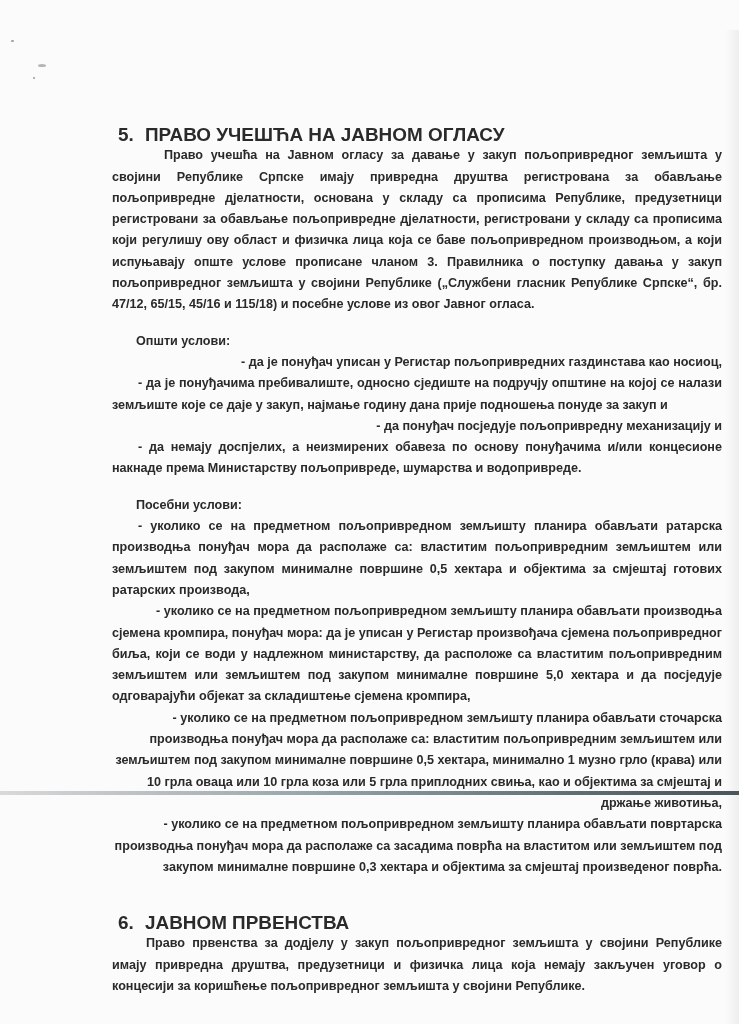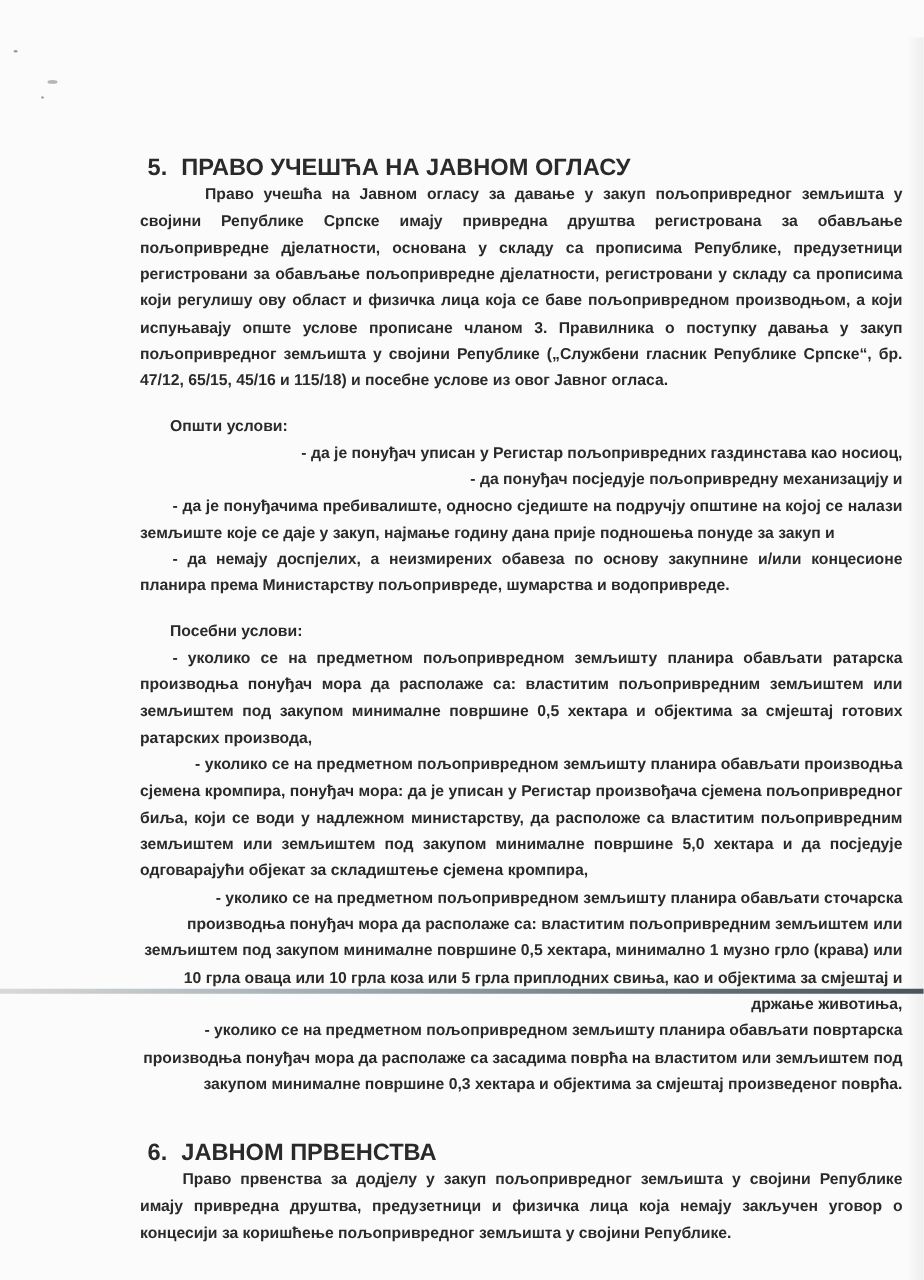--- a/index.html
+++ b/index.html
@@ -34,23 +34,23 @@
 
   <div class="content">
     <h2 class="heading">
       <span class="num">5.</span><span>ПРАВО УЧЕШЋА НА ЈАВНОМ ОГЛАСУ</span>
     </h2>
     <p class="p">Право учешћа на Јавном огласу за давање у закуп пољопривредног земљишта у својини Републике Српске  имају привредна друштва регистрована за обављање пољопривредне дјелатности, основана у складу са прописима Републике, предузетници регистровани за обављање пољопривредне дјелатности, регистровани у складу са прописима који регулишу ову област и физичка лица која се баве пољопривредном производњом, а који испуњавају опште услове прописане чланом 3. Правилника о поступку давања у закуп пољопривредног земљишта у својини Републике („Службени гласник Републике Српске“, бр. 47/12, 65/15, 45/16 и 115/18)  и посебне  услове из овог Јавног огласа.</p>
 
     <div class="gap-s"></div>
     <p class="sub">Општи услови:</p>
     <p class="p nojust" style="text-indent:26px">- да је понуђач уписан у Регистар пољопривредних газдинстава као носиоц,</p>
+    <p class="p" style="text-indent:26px">- да је понуђачима пребивалиште, односно сједиште на подручју општине на којој се налази земљиште које се даје у закуп, најмање годину дана прије подношења понуде за закуп и</p>
     <p class="p nojust" style="text-indent:26px">- да понуђач посједује пољопривредну механизацију и</p>
-    <p class="p" style="text-indent:26px">- да је понуђачима пребивалиште, односно сједиште на подручју општине на којој се налази земљиште које се даје у закуп, најмање годину дана прије подношења понуде за закуп и</p>
-    <p class="p" style="text-indent:26px">- да немају доспјелих, а неизмирених обавеза по основу закупнине и/или концесионе планира према Министарству пољопривреде, шумарства и водопривреде.</p>
+    <p class="p" style="text-indent:26px">- да немају доспјелих, а неизмирених обавеза по основу понуђачима и/или концесионе накнаде према Министарству пољопривреде, шумарства и водопривреде.</p>
 
     <div class="gap-s"></div>
     <p class="sub">Посебни услови:</p>
     <p class="p" style="text-indent:26px">- уколико се на предметном пољопривредном земљишту планира обављати ратарска производња понуђач мора да располаже са: властитим пољопривредним земљиштем или земљиштем под закупом минималне површине 0,5 хектара и објектима за смјештај готових ратарских производа,</p>
     <p class="p" style="text-indent:44px">- уколико се на предметном пољопривредном земљишту планира обављати производња сјемена кромпира, понуђач мора: да је уписан у Регистар произвођача сјемена пољопривредног биља, који се води у надлежном министарству, да расположе са властитим пољопривредним земљиштем или земљиштем под закупом минималне површине 5,0 хектара и да посједује одговарајући објекат за складиштење  сјемена кромпира,</p>
     <p class="p nojust" style="text-indent:44px">- уколико се на предметном пољопривредном земљишту планира обављати сточарска производња понуђач мора да располаже са: властитим пољопривредним земљиштем или земљиштем под закупом минималне површине 0,5 хектара, минимално 1 музно грло (крава) или 10 грла оваца или 10 грла коза или 5 грла приплодних свиња, као и објектима за смјештај и држање животиња,</p>
     <p class="p nojust" style="text-indent:44px">- уколико се на предметном пољопривредном земљишту планира обављати повртарска производња понуђач мора да располаже са засадима поврћа на властитом или земљиштем под закупом минималне површине 0,3 хектара и објектима за смјештај произведеног поврћа.</p>
 
     <div class="gap-l"></div>
     <h2 class="heading">

